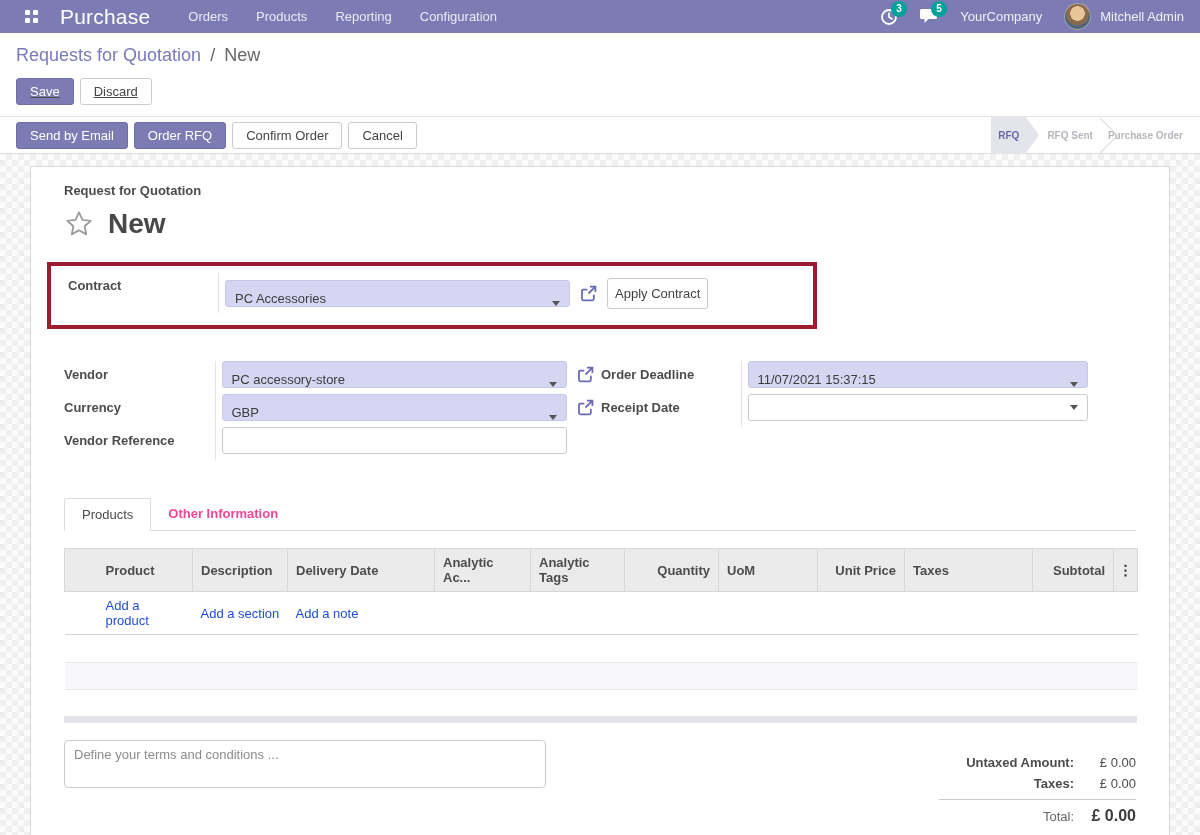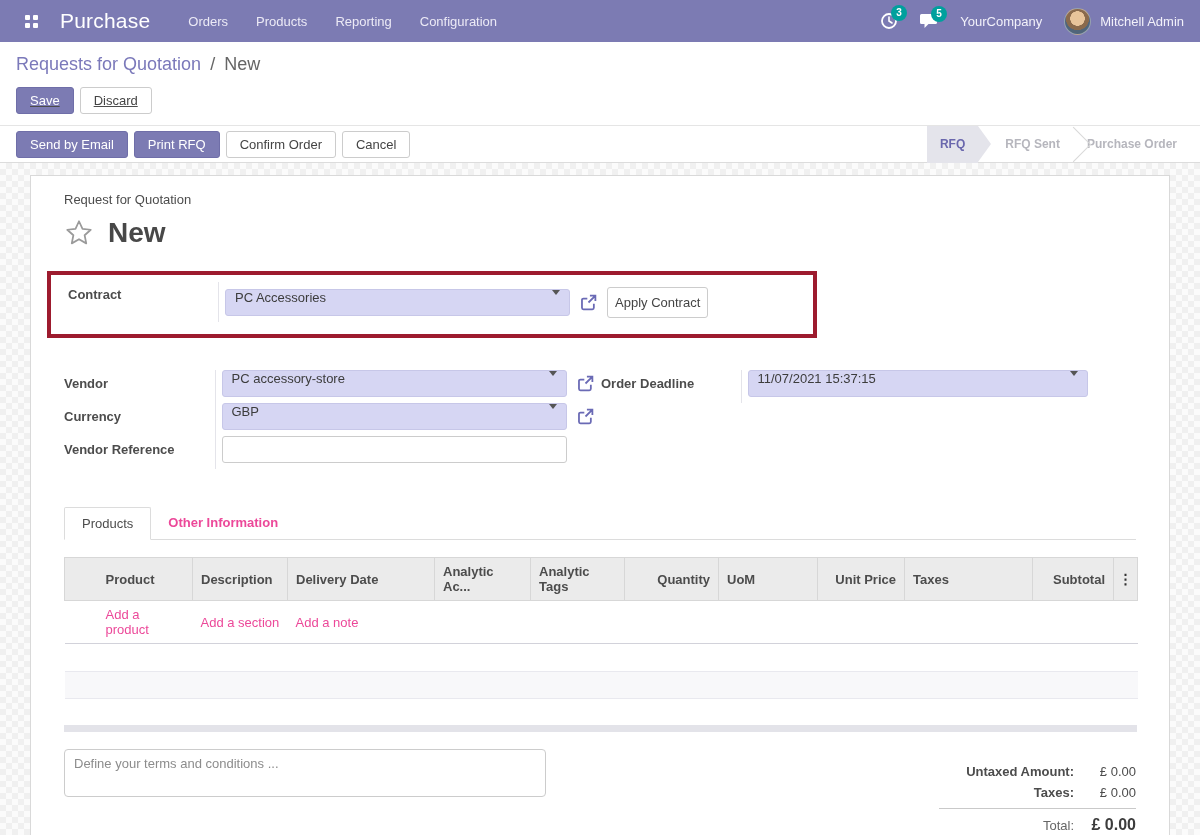--- a/index.html
+++ b/index.html
@@ -1,20 +1,20 @@
 <!DOCTYPE html>
 <html><head>
 <meta charset="utf-8">
 <style>
   * { margin:0; padding:0; box-sizing:border-box; }
   html,body { width:1200px; font-family:"Liberation Sans", sans-serif; background:#fff; color:#4c4c4c; }
   body { min-height:835px; font-size:13px; }
 
   
-  .navbar { height:42px; background:#7c7bb3; display:flex; align-items:center; padding:0 16px; color:#fff; }
+  .navbar { height:33px; background:#7c7bb3; display:flex; align-items:center; padding:0 16px; color:#fff; }
   .apps-btn { width:30px; height:30px; display:flex; align-items:center; justify-content:center; cursor:pointer; }
   .apps-grid { width:13px; height:13px; display:grid; grid-template-columns:1fr 1fr; gap:3px; }
   .apps-grid span { background:#fff; border-radius:1px; }
   .app-name { font-size:21px; font-weight:400; margin:0 26px 0 14px; letter-spacing:.2px; }
   .nav-menu { display:flex; gap:4px; }
   .nav-menu .menu-item { padding:6px 12px; font-size:13px; color:#eceaf6; cursor:pointer; border-radius:2px; }
   .nav-right { margin-left:auto; display:flex; align-items:center; gap:22px; }
   .icon-badge { position:relative; cursor:pointer; display:flex; }
   .badge { position:absolute; top:-7px; left:11px; background:#00a09d; color:#fff; font-size:10px; line-height:1; padding:3px 5px; border-radius:9px; font-weight:bold; }
   .company-name, .user-name { font-size:13px; color:#f2f1fa; cursor:pointer; }
@@ -29,47 +29,47 @@
   .breadcrumb .current { color:#666; }
   .edit-buttons { display:flex; gap:6px; padding-bottom:11px;text-decoration:underline; }
   .btn { font-size:13px; padding:5px 13px; border-radius:3px; cursor:pointer; border:1px solid transparent; font-family:inherit; background:#fff; }
   .btn-primary { background:#7c7bb3; border-color:#6f6ea8; color:#fff; }
   .btn-secondary { background:#fff; border-color:#ccc; color:#444; }
 
   
   .statusbar { height:38px; border-top:1px solid #e5e5e5; border-bottom:1px solid #dcdcdc; display:flex; align-items:center; justify-content:space-between; padding:0 10px 0 16px; background:#fff; }
   .statusbar-left { display:flex; gap:6px; }
   .status-steps { display:flex; align-items:stretch; height:37px; }
-  .step { display:flex; align-items:center; padding:0 13px; font-size:12px; cursor:pointer;text-align:center; }
+  .step { display:flex; align-items:center; padding:0 7px; font-size:10px; cursor:pointer;text-align:center; }
   .step.inactive { color:#b6b6bd; font-weight:600; }
   .step.active { background:#e4e4eb; color:#6a67ad; font-weight:700; position:relative; margin-right:14px; }
   .step.active::after { content:""; position:absolute; left:100%; top:0; border-left:13px solid #e4e4eb; border-top:18.5px solid transparent; border-bottom:18.5px solid transparent; }
   .step-sep { width:25px; height:25px; border-top:1px solid #d8d8d8; border-right:1px solid #d8d8d8; transform:rotate(45deg); align-self:center; margin:0 -12px; flex:none; }
 
   
   .view-bg { min-height:669px; padding:12px 0 20px;
     background-color:#fbfbfb;
     background-image:
       linear-gradient(45deg,#f0f0f0 25%,transparent 25%,transparent 75%,#f0f0f0 75%),
       linear-gradient(45deg,#f0f0f0 25%,transparent 25%,transparent 75%,#f0f0f0 75%);
     background-size:12px 12px; background-position:0 0,6px 6px; }
   .sheet { width:1140px; margin:0 auto; background:#fff; border:1px solid #d9d9d9; min-height:640px; padding:16px 33px 28px; }
 
-  .sheet-subtitle { font-size:13px; font-weight:normal; color:#4c4c4c; margin-bottom:10px; }
+  .sheet-subtitle { font-size:13px; font-weight:bold; color:#4c4c4c; margin-bottom:10px; }
   .title-row { display:flex; align-items:center; gap:14px; margin-bottom:22px; }
   .star { width:30px; height:30px; cursor:pointer; }
   .sheet-title { font-size:28px; font-weight:bold; color:#484848; }
 
   
   .contract-box { border:4px solid #9d1b2e; width:770px; margin-left:-17px; padding:7px 10px 12px 17px; display:flex; align-items:center; }
   .label-cell { width:151px; flex:none; font-weight:bold; font-size:13px; color:#4c4c4c; align-self:stretch; display:flex; align-items:center; border-right:1px solid #e4e4ea; }
   .contract-box .label-cell { min-height:40px; align-items:flex-start; padding-top:5px; }
   .field-area { display:flex; align-items:center; gap:9px; padding-left:6px; }
 
-  .o-select { background:#d6d6f3; border:1px solid #c7c7e8; border-radius:3px; height:27px; display:flex; align-items:flex-start; padding:0 9px; cursor:pointer; }
+  .o-select { background:#d6d6f3; border:1px solid #c7c7e8; border-radius:3px; height:27px; display:flex; align-items:flex-end; padding:0 9px; cursor:pointer; }
   .o-select .sel-text { flex:1; font-size:13px; color:#3c3c3c; }
   .caret { width:0; height:0; border-left:4px solid transparent; border-right:4px solid transparent; border-top:5px solid #555; margin-left:8px; }
   .o-input { background:#fff; border:1px solid #ccc; border-radius:3px; height:27px; font-size:13px; padding:0 9px; font-family:inherit; color:#3c3c3c; }
   .w340 { width:345px; }
   .ext-link { width:19px; height:19px; cursor:pointer; flex:none; }
 
   
   .field-groups { display:grid; grid-template-columns:537px 1fr; margin-top:32px; }
   .fgroup { display:table; border-collapse:collapse; }
   .frow { display:table-row; }
@@ -90,21 +90,21 @@
   .tab.inactive { color:#ec4899;font-weight:bold; }
 
   
   .lines-table { border-collapse:collapse; width:1073px; margin-top:17px; table-layout:fixed; }
   .lines-table th { background:#ebebeb; border:1px solid #d7d7d7; border-left:none; font-size:13px; font-weight:bold; color:#4c4c4c; padding:6px 8px; text-align:left; height:28px; cursor:pointer; }
   .lines-table th:first-child { border-left:1px solid #d7d7d7; border-right:none; background:#ebebeb; }
   .lines-table th.num { text-align:right; }
   .lines-table th.dots { text-align:center; padding:6px 2px; color:#333; font-size:14px; border-left:1px solid #d7d7d7; }
   .lines-table td { font-size:13px; padding:6px 8px; height:28px; }
   .add-row td { border-bottom:1px solid #d2d2da; }
-  .add-link { color:#ec4899; cursor:pointer; }
+  .add-link { color:#1d4ed8; cursor:pointer; }
   .blank-row td { border-bottom:1px solid #e9e9ef; height:28px; }
   .stripe-row td { background:#f8f8fa; border-bottom:1px solid #e9e9ef; height:27px; }
   .last-row td { height:24px; }
   .hscrollbar { width:1073px; height:7px; background:#e3e3e9; margin-top:2px; cursor:pointer; }
 
   
   .bottom-row { display:flex; justify-content:space-between; margin-top:17px; }
   .notes { width:482px; height:48px; border:1px solid #ccc; border-radius:4px; font-family:inherit; font-size:13px; padding:6px 9px; color:#444; resize:none; }
   .notes::placeholder { color:#8c8c8c; }
   .totals { width:197px; margin-top:12px; }
@@ -164,21 +164,21 @@
   </div>
   <div class="edit-buttons">
     <button class="btn btn-primary">Save</button>
     <button class="btn btn-secondary">Discard</button>
   </div>
 </div>
 
 <div class="statusbar">
   <div class="statusbar-left">
     <button class="btn btn-primary">Send by Email</button>
-    <button class="btn btn-primary">Print RFQ</button>
+    <button class="btn btn-primary">Order RFQ</button>
     <button class="btn btn-secondary">Confirm Order</button>
     <button class="btn btn-secondary">Cancel</button>
   </div>
   <div class="status-steps">
     <div class="step active">RFQ</div>
     <div class="step inactive">RFQ Sent</div>
     <div class="step-sep"></div>
     <div class="step inactive">Purchase Order</div>
   </div>
 </div>
@@ -249,20 +249,29 @@
         </div>
       </div>
 
       <div>
         <div class="fgroup fgroup-right">
           <div class="frow">
             <div class="fcell-label">Order Deadline</div>
             <div class="fcell-field">
               <div class="o-select w340">
                 <span class="sel-text">11/07/2021 15:37:15</span>
+                <span class="caret"></span>
+              </div>
+            </div>
+          </div>
+          <div class="frow">
+            <div class="fcell-label">Receipt Date</div>
+            <div class="fcell-field">
+              <div class="o-input w340" style="display:flex; align-items:center;">
+                <span class="sel-text" style="flex:1;"></span>
                 <span class="caret"></span>
               </div>
             </div>
           </div>
         </div>
       </div>
     </div>
 
     <div class="tabs">
       <div class="tab active">Products</div>

